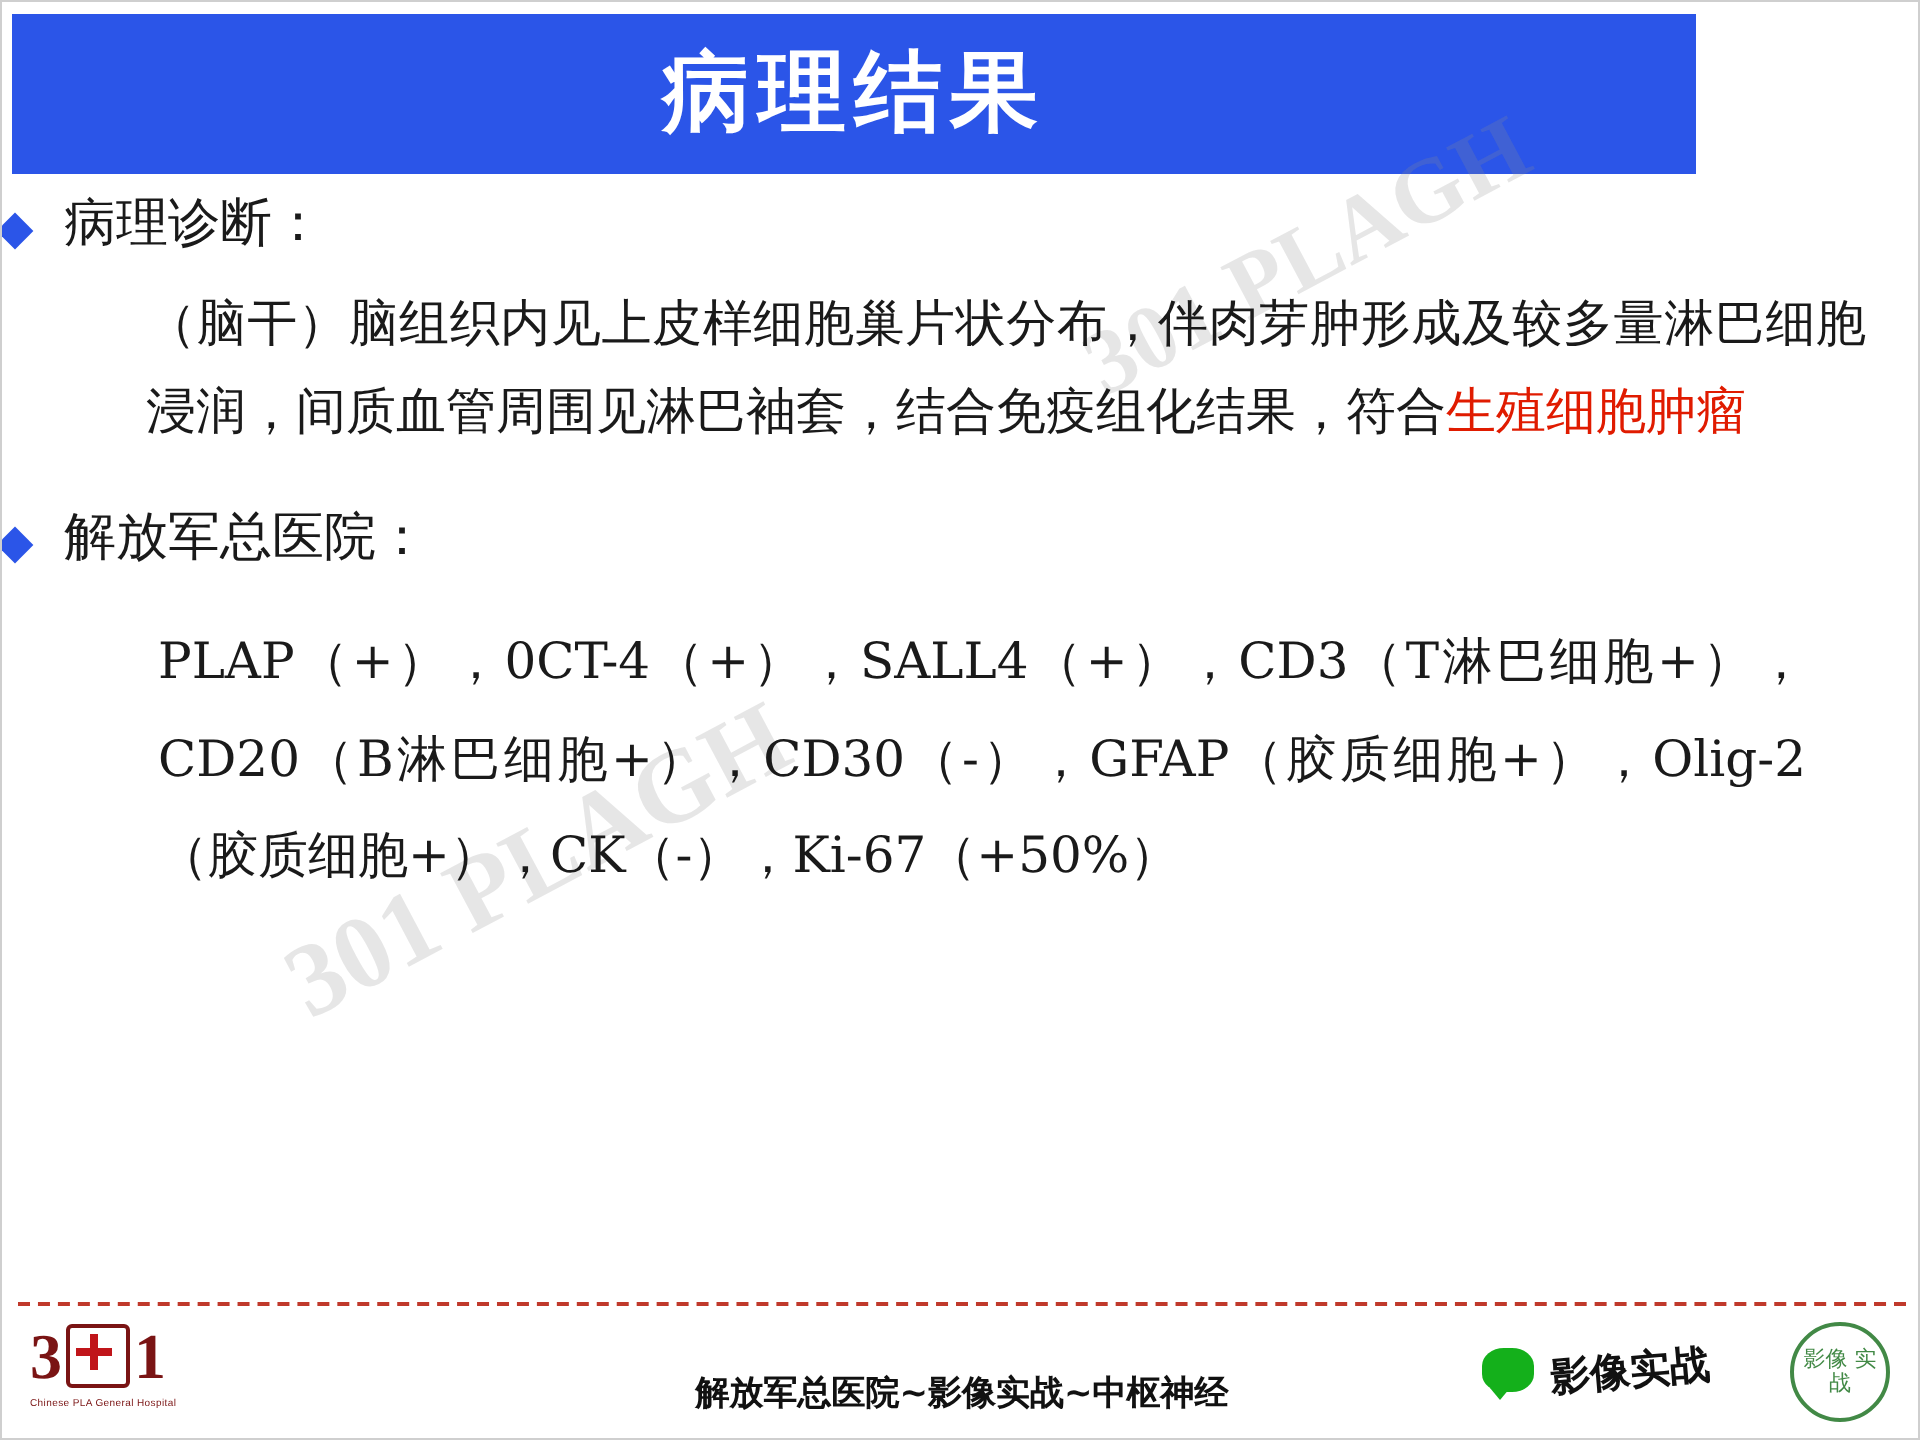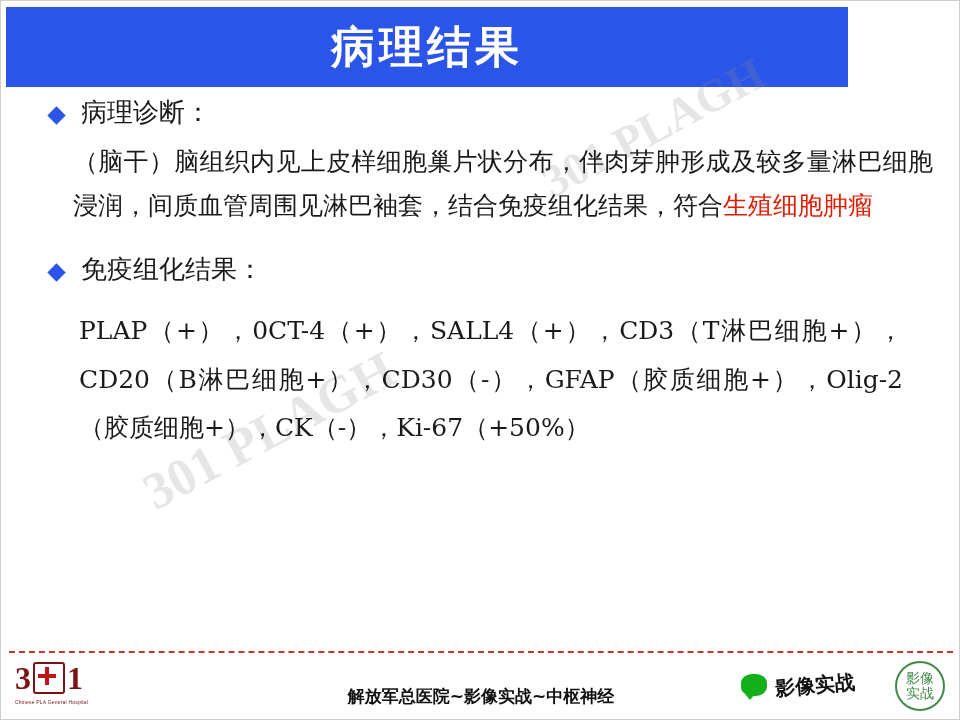--- a/index.html
+++ b/index.html
@@ -49,22 +49,20 @@
     position: absolute;
     left: 0;
     top: 96px;
     width: 960px;
     height: 560px;
   }
 
   .bullet-row {
     display: flex;
     align-items: flex-start;
-    padding-left: 30px;
-    margin-left: 19px;
   }
   .bullet-diamond {
     width: 13px;
     height: 13px;
     background: #2b55e8;
     transform: rotate(45deg);
     margin-top: 12px;
     margin-right: 18px;
     flex: 0 0 auto;
   }
@@ -235,21 +233,21 @@
     font-weight: 600;
     transform: rotate(-5deg);
   }
   .wechat .seal {
     position: absolute;
     right: 6px; top: 6px;
     width: 46px; height: 46px;
     border-radius: 50%;
     border: 2px solid #2e7d32;
     color: #2e7d32;
-    font-size: 14px;
+    font-size: 11px;
     display: flex;
     align-items: center;
     justify-content: center;
     text-align: center;
     line-height: 1.1;
     font-family: "DejaVu Sans", sans-serif;
     opacity: .9;
   }
 </style>
 </head>
@@ -272,21 +270,21 @@
     </div>
 
     <div class="para">
       <span>（脑干）脑组织内见上皮样细胞巢片状分布，伴肉芽肿形成及较多量淋巴细胞浸润，间质血管周围见淋巴袖套，结合免疫组化结果，符合</span><span class="hl">生殖细胞肿瘤</span>
     </div>
 
     <div class="spacer-1"></div>
 
     <div class="bullet-row">
       <span class="bullet-diamond"></span>
-      <span class="bullet-label">免疫组化结果：</span>
+      <span class="bullet-label">解放军总医院：</span>
     </div>
 
     <div class="ihc-block">PLAP（+），0CT-4（+），SALL4（+），CD3（T淋巴细胞+），CD20（B淋巴细胞+），CD30（-），GFAP（胶质细胞+），Olig-2（胶质细胞+），CK（-），Ki-67（+50%）</div>
 
   </div>
 
   <div class="footer">
     <div class="footer-line"></div>
 
     <div class="logo-301">

